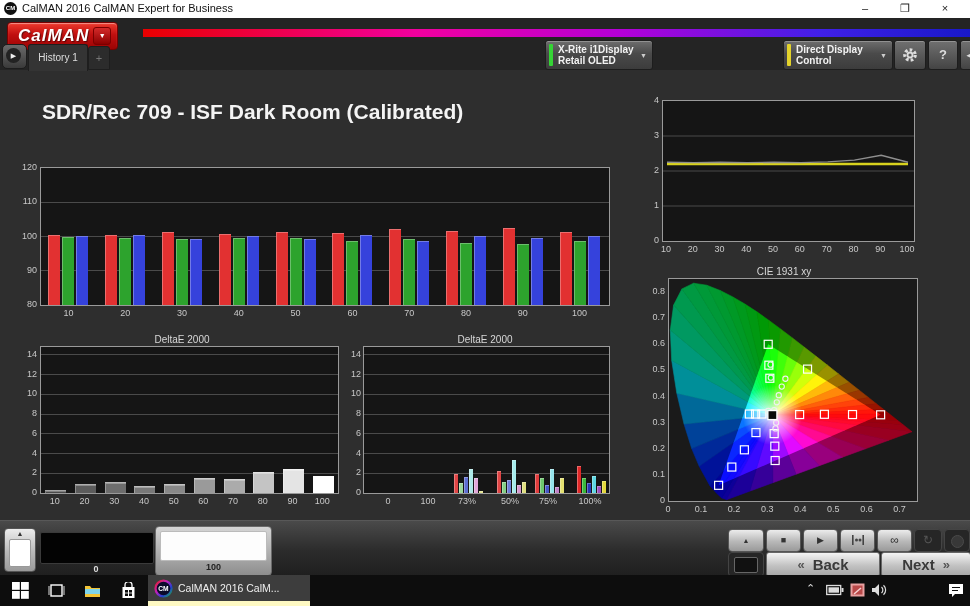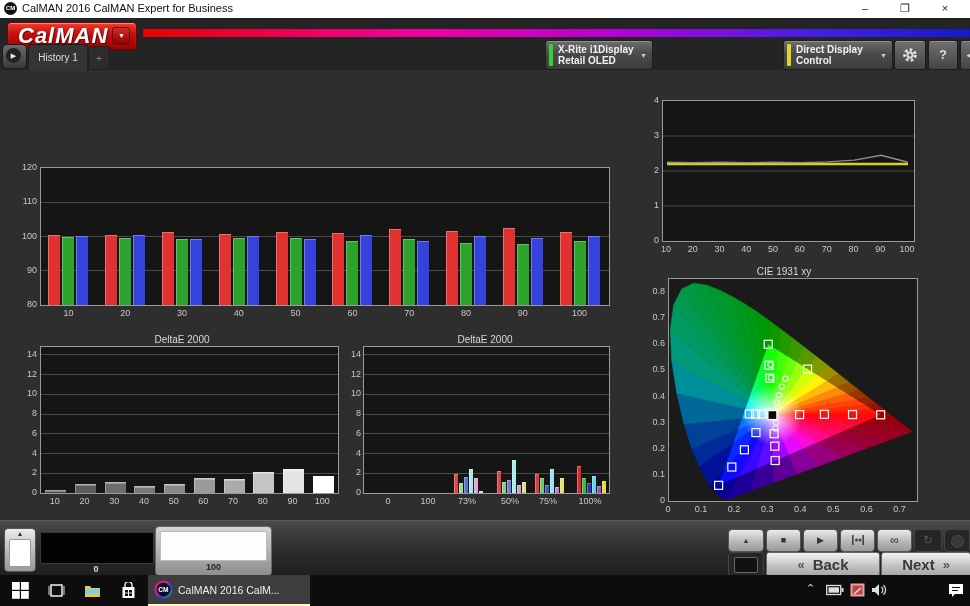--- a/index.html
+++ b/index.html
@@ -10,21 +10,21 @@
   #titlebar{left:0;top:0;width:970px;height:18px;background:#ffffff;color:#111;font-size:11px;}
   #titlebar .appico{position:absolute;left:4px;top:2px;width:13px;height:13px;border-radius:50%;
       background:#111;color:#fff;font-size:6px;font-weight:bold;text-align:center;line-height:13px;}
   #titlebar .t{position:absolute;left:22px;top:2px;white-space:nowrap;}
   .winctl{position:absolute;top:0;width:30px;height:17px;text-align:center;font-size:11px;line-height:17px;color:#222;cursor:default;}
   
   #header{left:0;top:18px;width:970px;height:52px;background:#242424;}
   #logo{position:absolute;left:7px;top:4px;height:26px;display:flex;align-items:center;gap:4px;
         background:linear-gradient(#ef3b2e,#c00f0f 45%,#9c0404);border:1px solid #7a0000;border-radius:4px;
         padding:0 6px 0 10px;box-shadow:inset 0 1px 1px rgba(255,255,255,.45);}
-  #logo .word{color:#fff;font-weight:bold;font-style:italic;font-size:22px;letter-spacing:1px;
+  #logo .word{color:#fff;font-weight:bold;font-style:italic;font-size:17px;letter-spacing:1px;
         text-shadow:1px 1px 1px rgba(0,0,0,.5);}
   #logo .dd{width:16px;height:16px;border-radius:3px;background:linear-gradient(#d42a2a,#8c0000);
         color:#fff;font-size:7px;text-align:center;line-height:16px;border:1px solid #7a0000;}
   #stripe{position:absolute;left:143px;top:11px;width:827px;height:8px;
         background:linear-gradient(90deg,#e90000,#f2009e 33%,#b400d8 58%,#4020e8 82%,#1818c8);}
   .tabrow-btn{position:absolute;left:2px;top:26px;width:23px;height:23px;border-radius:5px;
         background:linear-gradient(#6a6a6a,#3a3a3a);border:1px solid #1c1c1c;}
   .tabrow-btn .c{position:absolute;left:3px;top:3px;width:15px;height:15px;border-radius:50%;background:#222;
         color:#eee;font-size:7px;text-align:center;line-height:15px;}
   #tab-history{position:absolute;left:28px;top:26px;width:58px;height:26px;background:#343434;
@@ -64,21 +64,21 @@
   #patch-white{position:absolute;left:4px;top:4px;width:105px;height:28px;background:#fdfdfd;border:1px solid #bbb;border-radius:2px;}
   #patch-white-lbl{position:absolute;left:0;top:35px;width:100%;text-align:center;font-size:9px;font-weight:bold;color:#222;}
   .navbtn{position:absolute;top:31px;height:23px;border-radius:3px;border:1px solid #666;
         background:linear-gradient(#f4f4f4,#c2c2c2 55%,#a6a6a6);color:#3a3a3a;font-size:15px;font-weight:bold;
         display:flex;align-items:center;justify-content:center;gap:8px;}
   .navbtn .chev{font-size:13px;color:#555;}
   
   #taskbar{left:0;top:575px;width:970px;height:31px;background:#0d0d0d;}
   .tb-ico{position:absolute;top:7px;width:17px;height:17px;}
   #task-calman{position:absolute;left:148px;top:0;width:162px;height:31px;background:#3d3d3d;
-        border-bottom:2px solid #fef9c3;display:flex;align-items:center;gap:5px;padding:0 6px;box-sizing:border-box;}
+        border-bottom:5px solid #fef9c3;display:flex;align-items:center;gap:5px;padding:0 6px;box-sizing:border-box;}
   #task-calman .lbl{color:#eee;font-size:10.5px;white-space:nowrap;overflow:hidden;}
   #clock{position:absolute;left:888px;top:3px;width:56px;text-align:center;color:#fff;font-size:10px;line-height:12px;margin-top:32px;}
   .tray-txt{color:#ddd;font-size:11px;}
 </style>
 </head>
 <body>
 
 <div id="screen">
 
   <div id="titlebar" class="abs">
@@ -116,20 +116,21 @@
       <svg width="16" height="16" viewBox="0 0 16 16" style="margin-top:6px;">
         <circle cx="8" cy="8" r="5.2" fill="none" stroke="#ddd" stroke-width="3.2" stroke-dasharray="2.6 2.1"></circle>
         <circle cx="8" cy="8" r="3.4" fill="#ddd"></circle>
           <circle cx="8" cy="8" r="1.6" fill="#555"></circle>
       </svg>
     </div>
     <div class="hdr-sq" style="left:928px;width:28px;">?</div>
     <div class="hdr-sq" style="left:960px;width:22px;">◀</div>
   </div>
 
+  <div id="page-title" class="abs">SDR/Rec 709 - ISF Dark Room (Calibrated)</div>
 
   <div class="chart" style="left:22px;top:155px;width:602px;height:170px;">
     <div class="plot" style="left:18px;top:12px;width:568px;height:137px;" id="rgb-plot">
         <div class="gridline" style="top: 102.25px;"></div>
         <div class="gridline" style="top: 68px;"></div>
         <div class="gridline" style="top: 33.75px;"></div>
         <div class="bar" style="left: 7px; width: 12px; height: 70px; background: rgb(226, 49, 49);"></div>
         <div class="bar" style="left: 21px; width: 12px; height: 68px; background: rgb(45, 163, 45);"></div>
         <div class="bar" style="left: 35px; width: 12px; height: 69px; background: rgb(53, 66, 220);"></div>
         <div class="bar" style="left: 64px; width: 12px; height: 70px; background: rgb(226, 49, 49);"></div>

